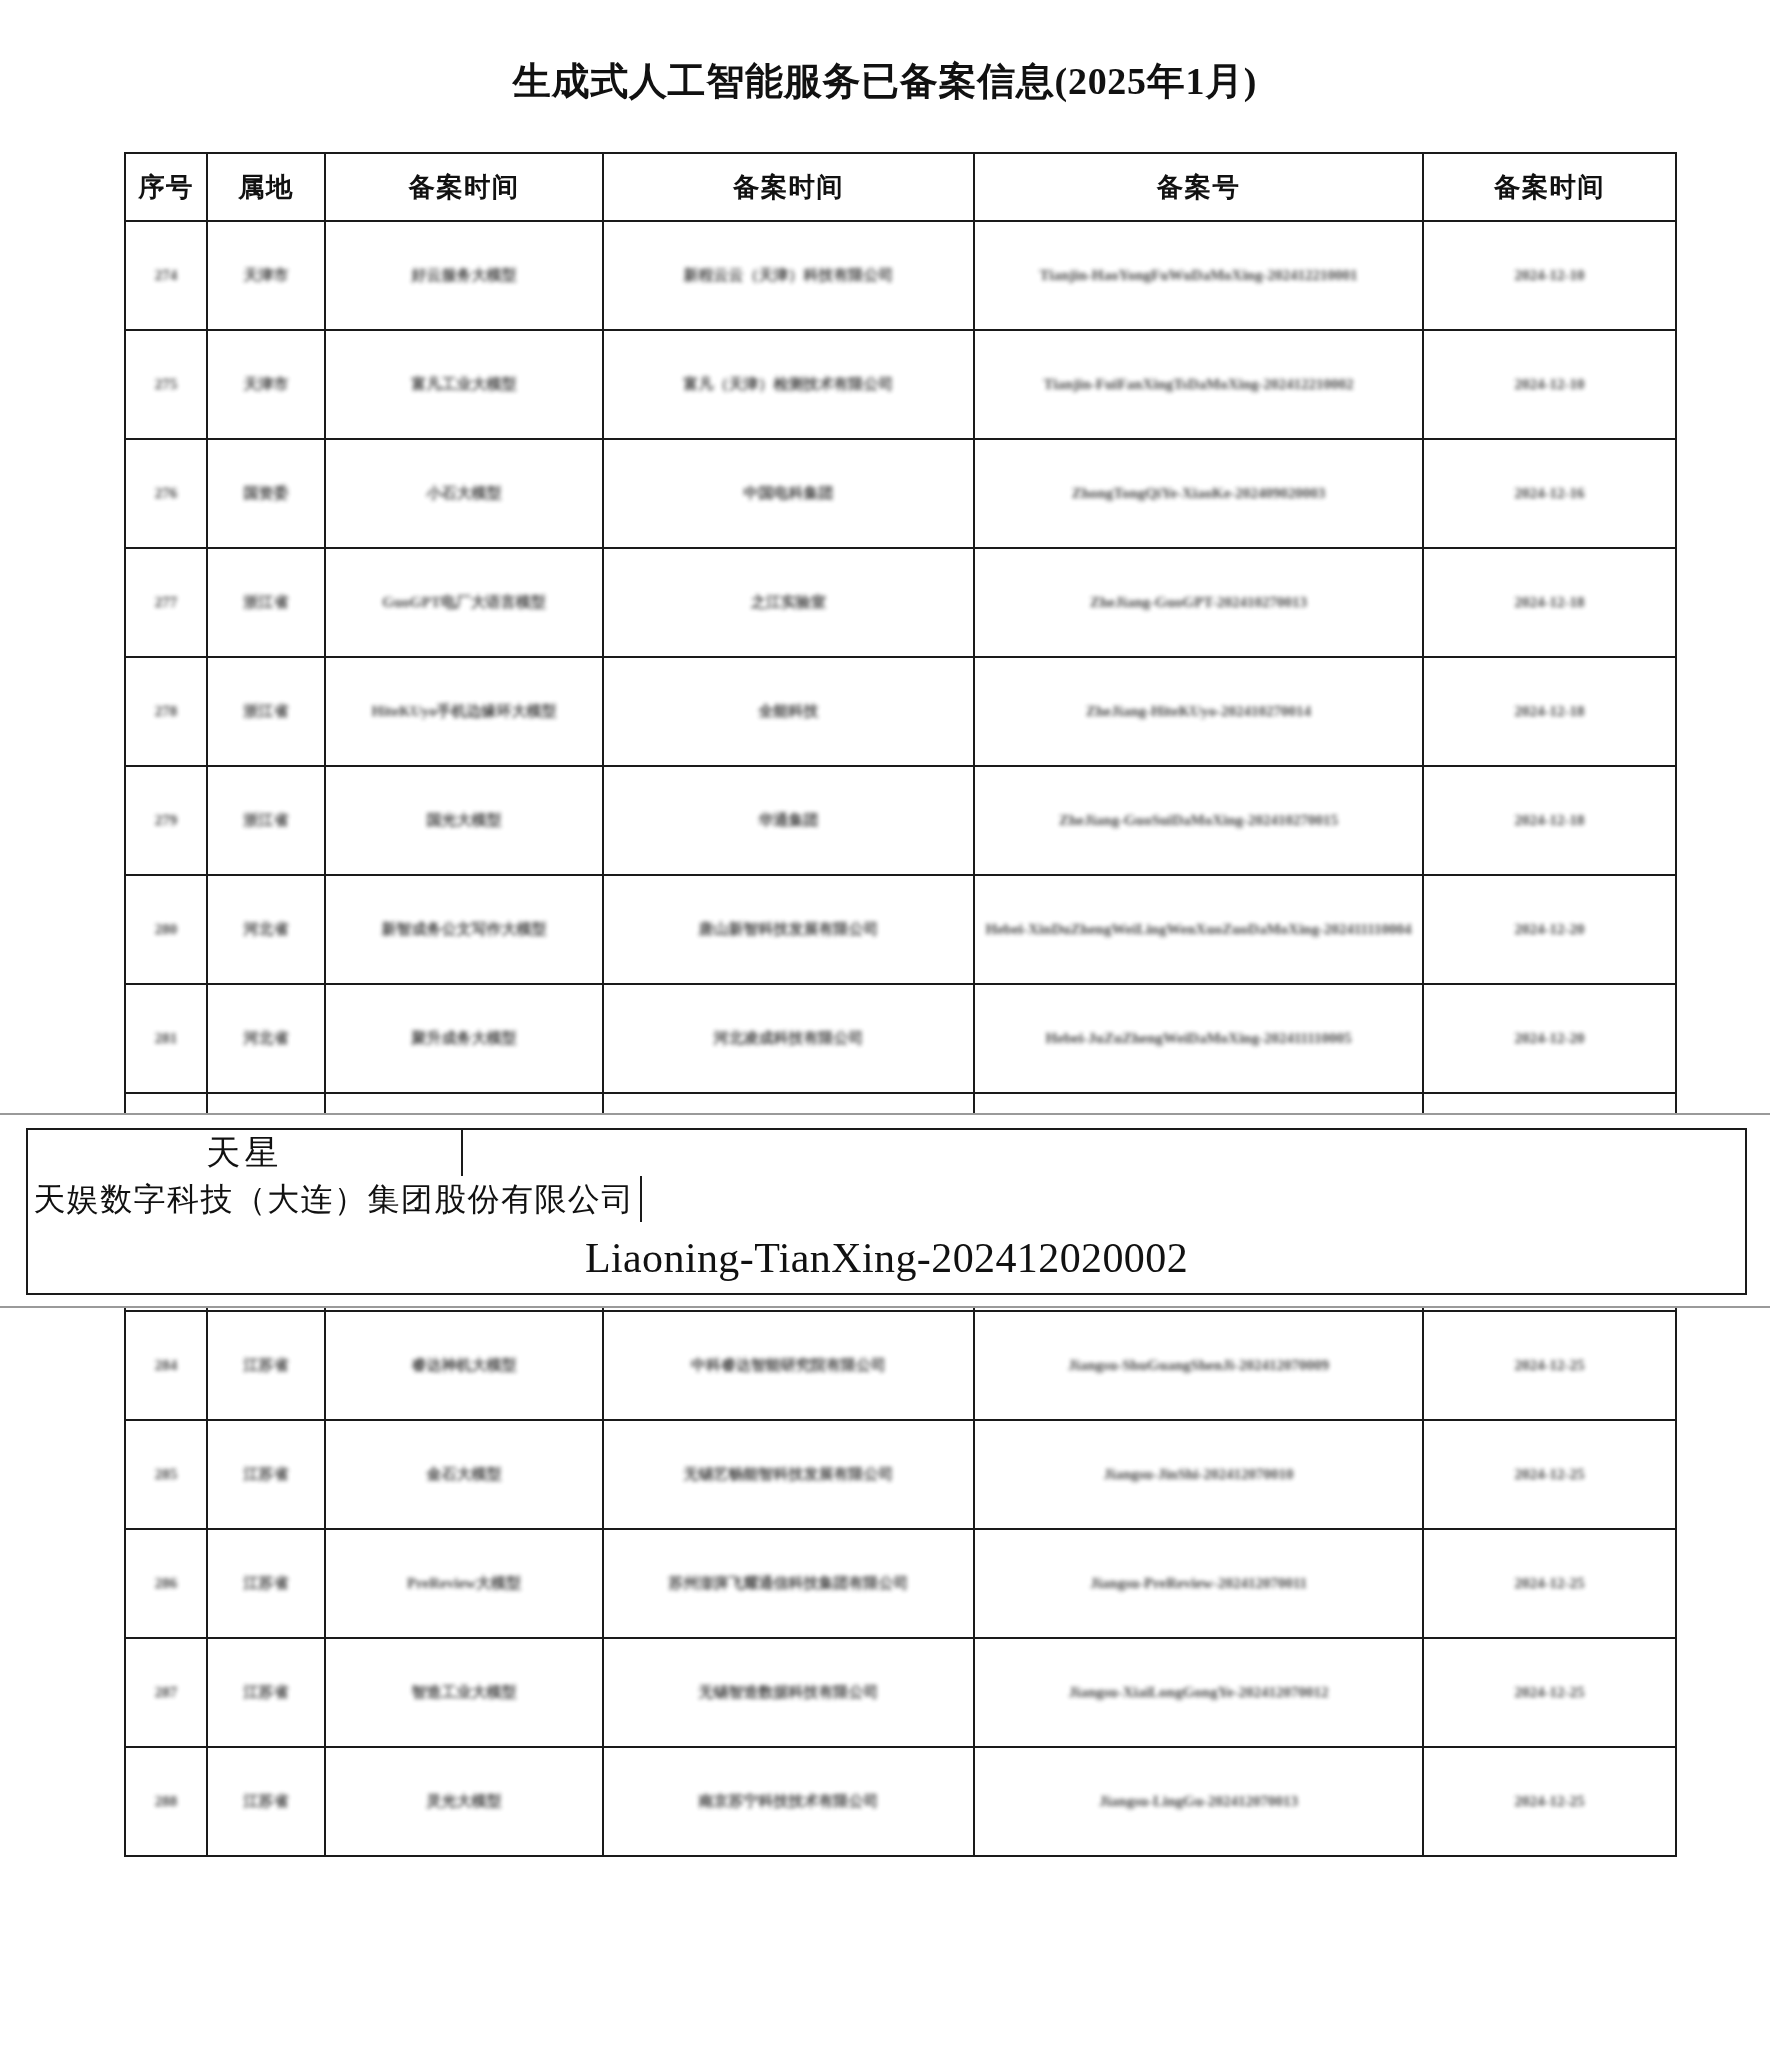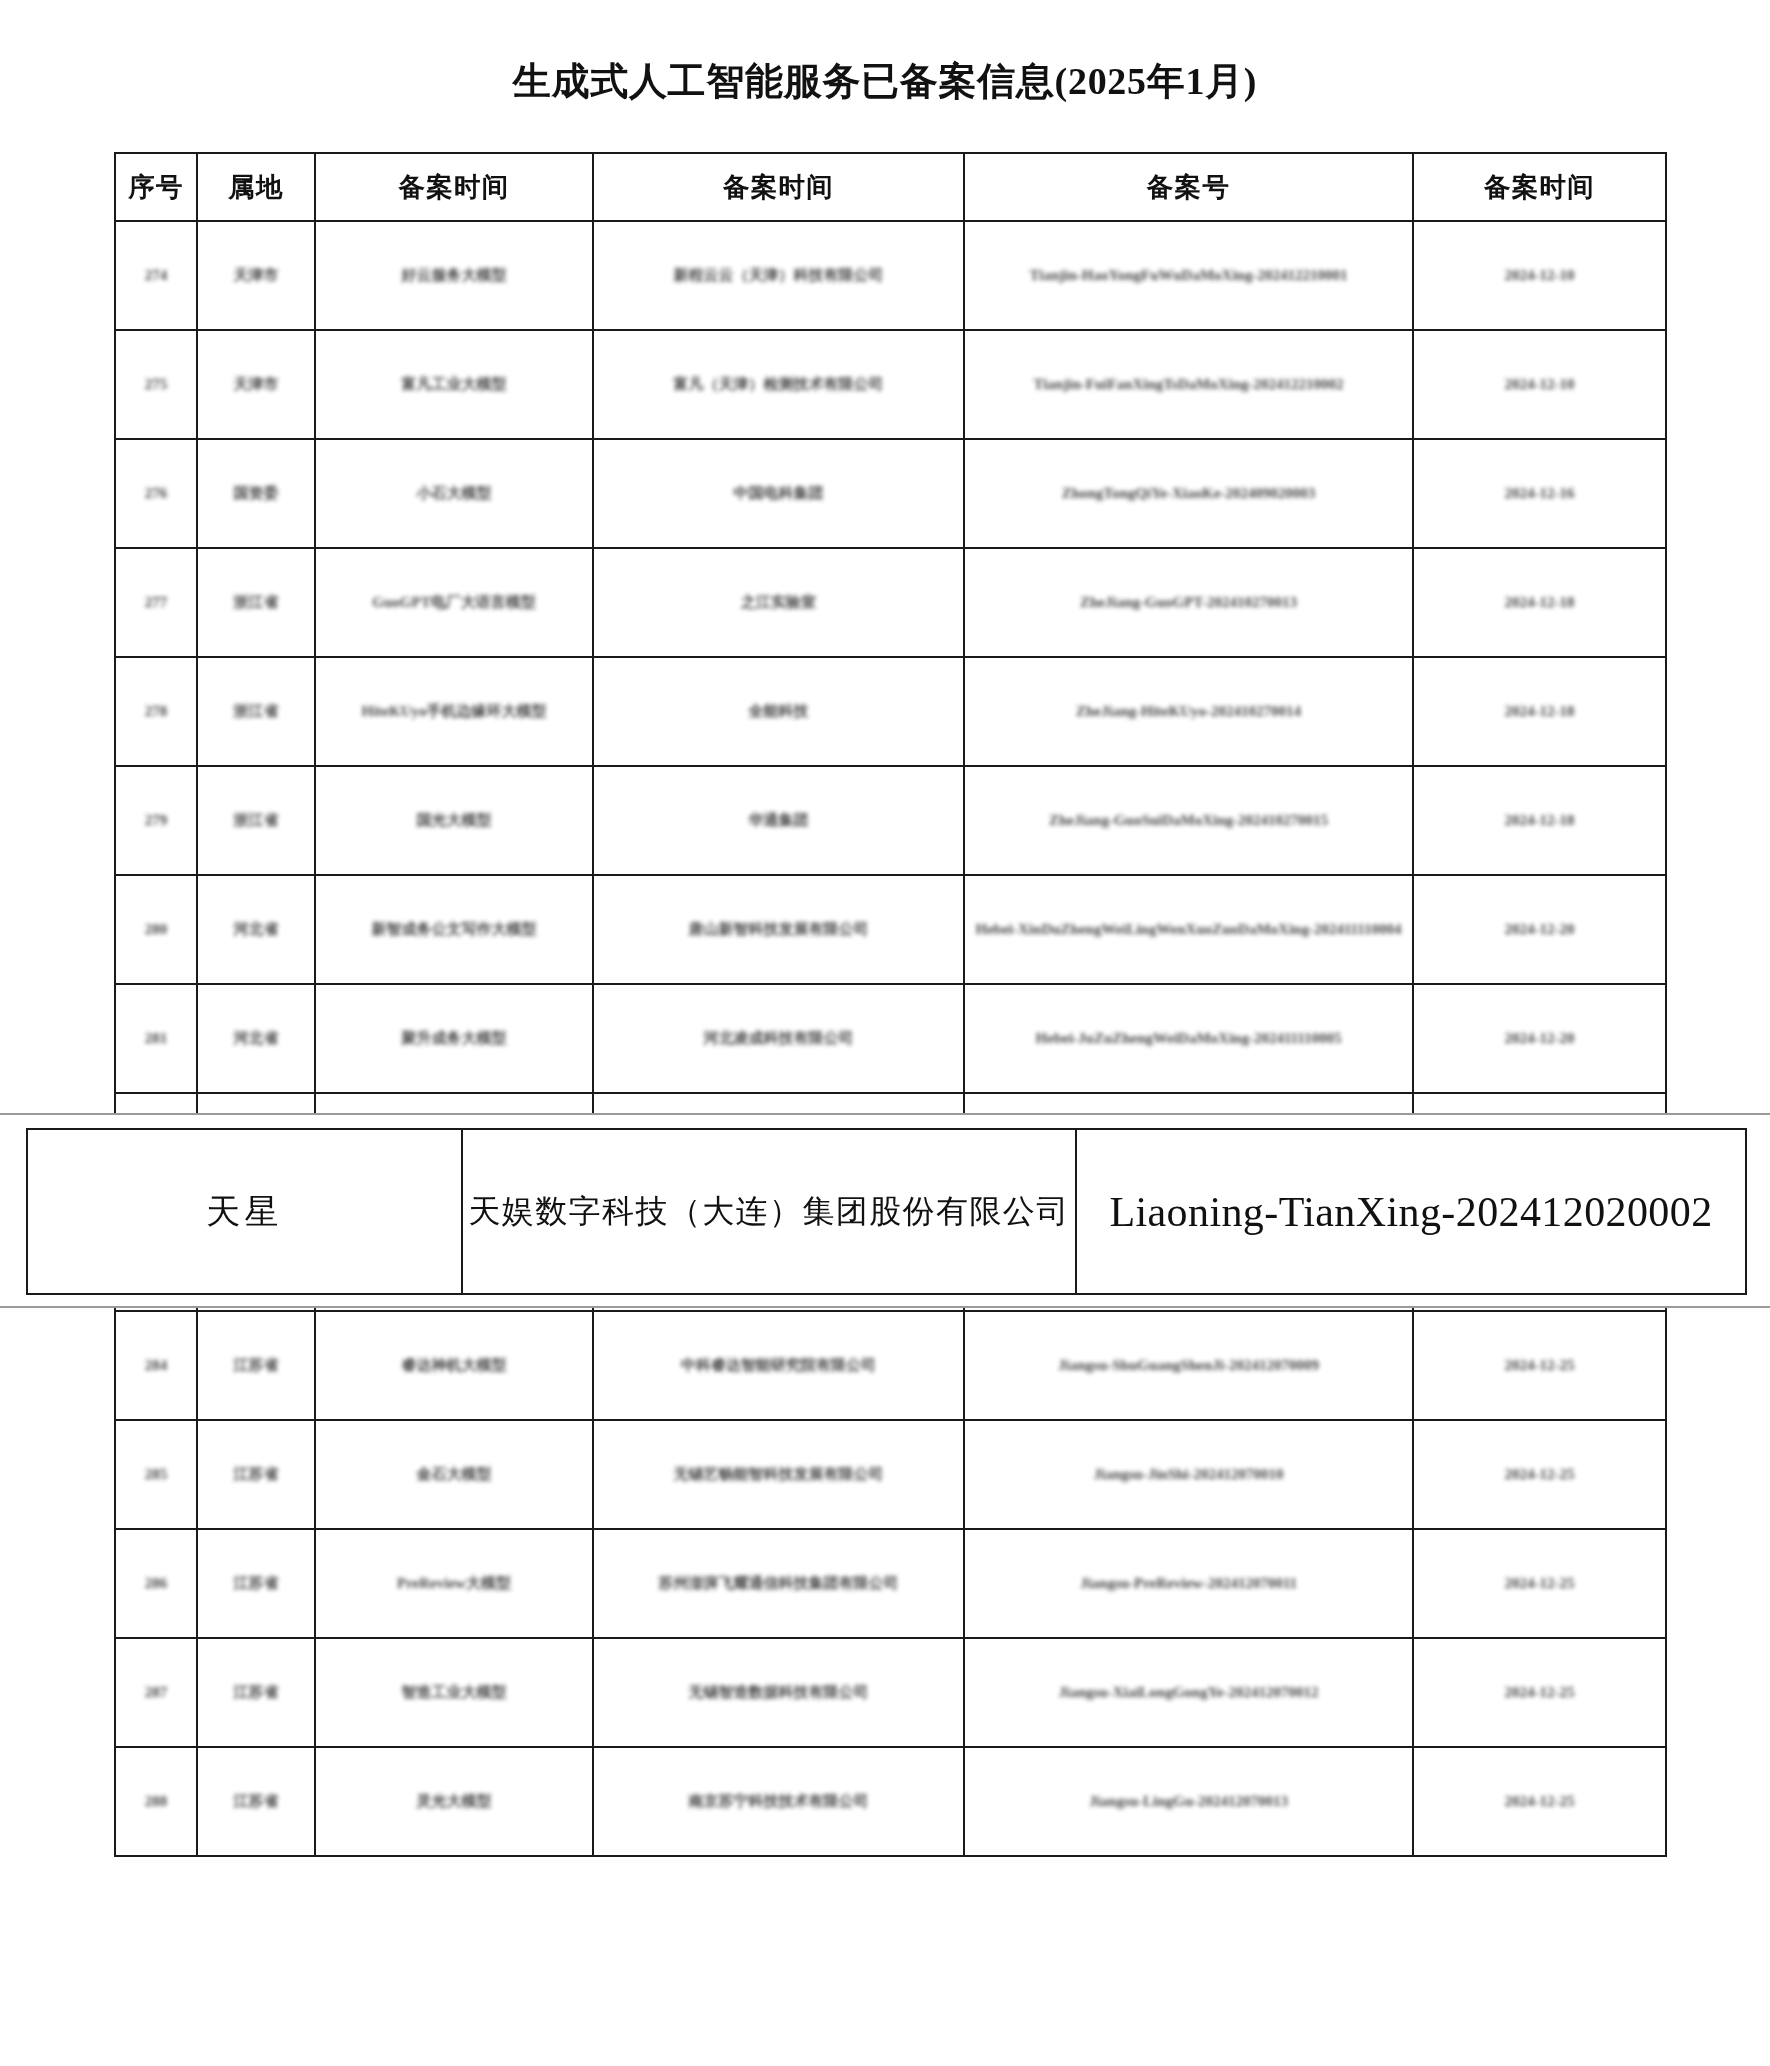--- a/index.html
+++ b/index.html
@@ -21,21 +21,21 @@
     font-size: 38px;
     font-weight: bold;
     letter-spacing: 0.7px;
     margin-top: 56px;
     margin-bottom: 0;
     font-family: "Liberation Serif", "DejaVu Serif", serif;
   }
 
   .table-wrap {
     position: absolute;
-    left: 114px;
+    left: 124px;
     top: 152px;
     width: 1552px;
   }
 
   table.reg-table {
     border-collapse: collapse;
     width: 1552px;
     table-layout: fixed;
   }
 
@@ -99,20 +99,21 @@
   .overlay-inner {
     position: absolute;
     left: 26px;
     top: 13px;
     width: 1721px;
     height: 167px;
     display: flex;
     border: 2.1px solid #1a1a1a;
     box-sizing: border-box;
     background: #fff;
+    flex-direction: column;
   }
 
   .ov-cell {
     display: flex;
     align-items: center;
     justify-content: center;
     text-align: center;
     box-sizing: border-box;
     font-family: "Liberation Serif", "DejaVu Serif", serif;
   }

